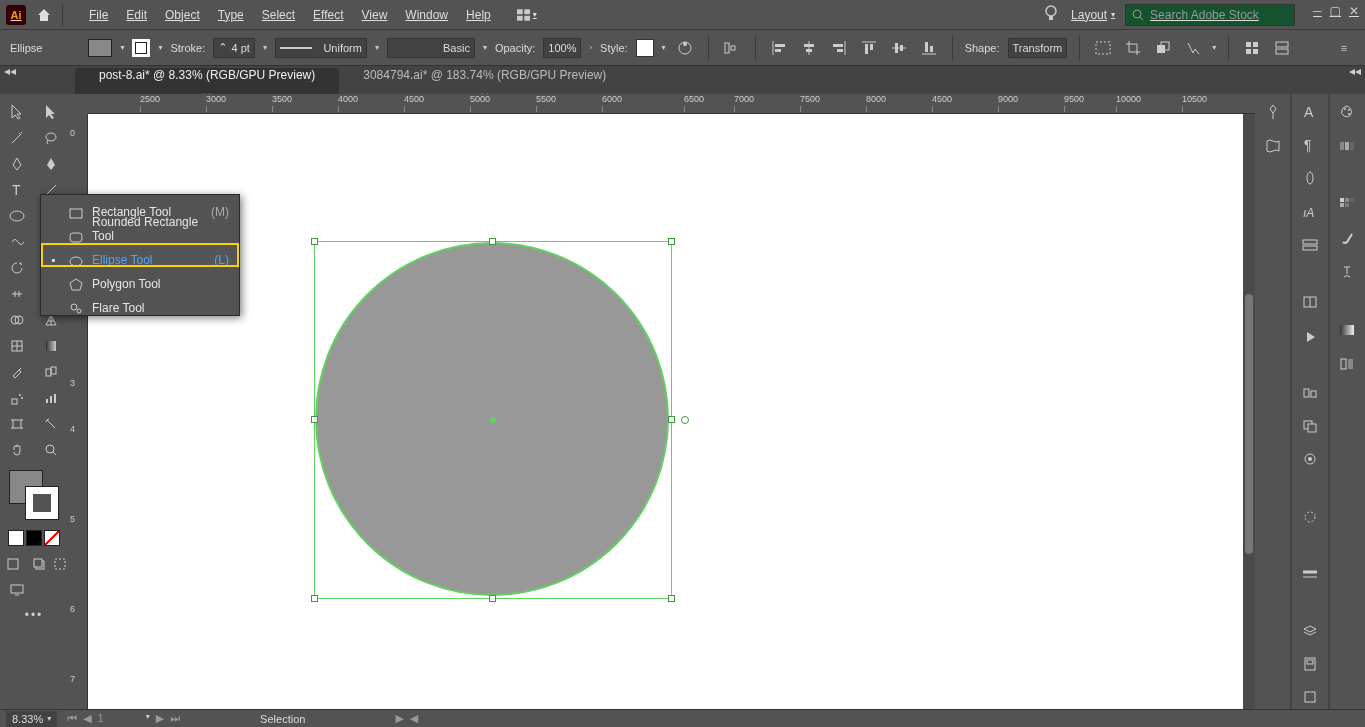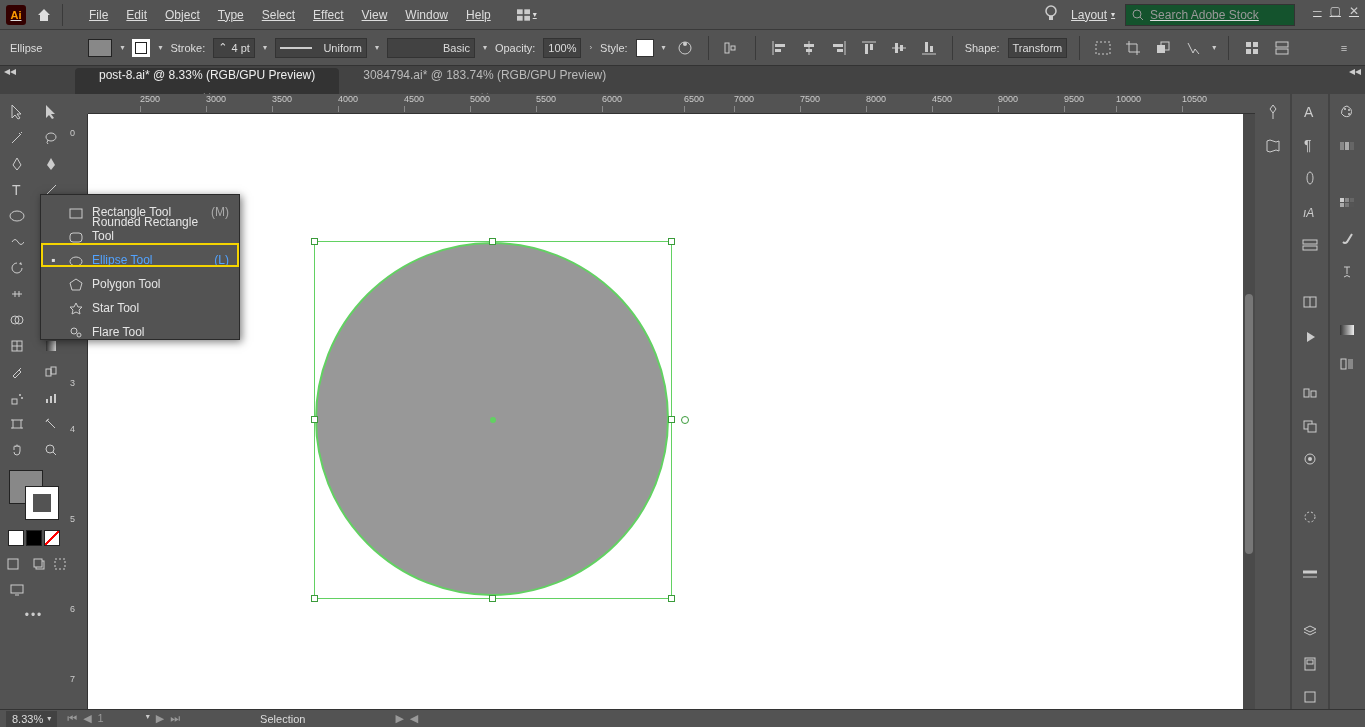--- a/index.html
+++ b/index.html
@@ -569,30 +569,20 @@
               <polygon points="7,1 13,5 11,12 3,12 1,5" fill="none" stroke="#ccc"></polygon>
             </svg>
           </span>
           <span class="flabel">Polygon Tool</span>
           <span class="fkey"></span>
         </div>
       <div class="fly-item">
           <span class="dot"></span>
           <span class="fico">
             <svg width="14" height="13">
-              <polygon points="7,1 9,5 13,5 10,8 11,12 7,10 3,12 4,8 1,5 5,5" fill="none" stroke="#ccc"></polygon>
-            </svg>
-          </span>
-          <span class="flabel">Star Tool</span>
-          <span class="fkey"></span>
-        </div>
-      <div class="fly-item">
-          <span class="dot"></span>
-          <span class="fico">
-            <svg width="14" height="13">
               <circle cx="5" cy="5" r="3" fill="none" stroke="#ccc"></circle>
               <circle cx="10" cy="9" r="2" fill="none" stroke="#ccc"></circle>
             </svg>
           </span>
           <span class="flabel">Flare Tool</span>
           <span class="fkey"></span>
         </div>
     </div>
   </div>
 

